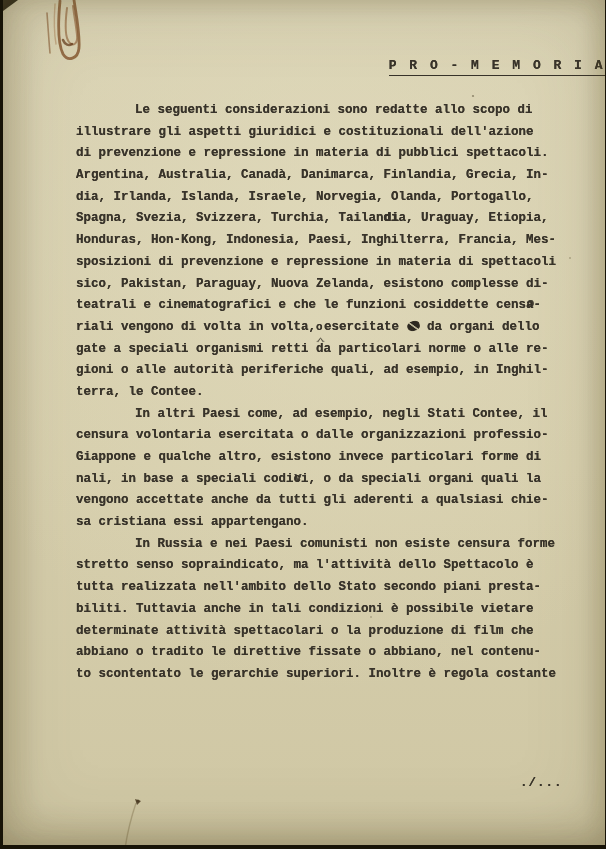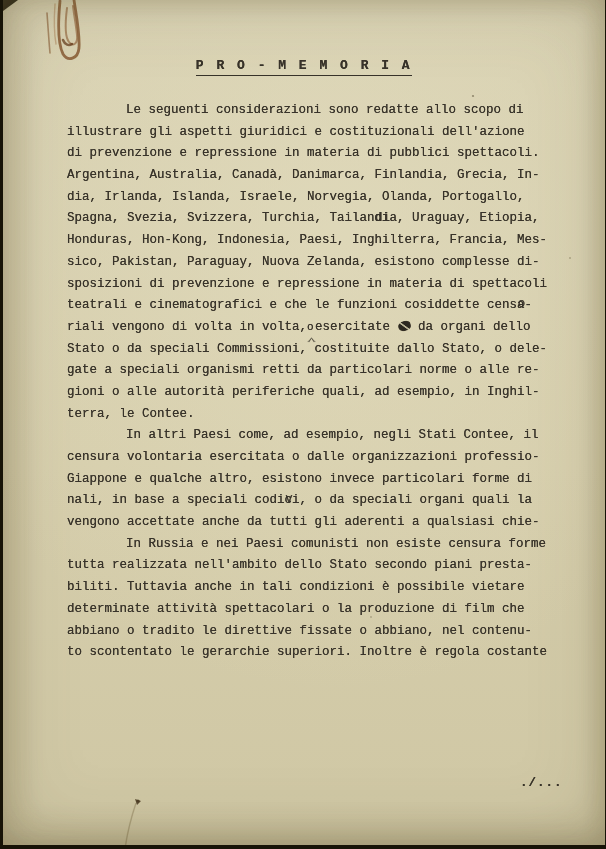--- a/index.html
+++ b/index.html
@@ -26,32 +26,32 @@
       inset 14px 0 34px rgba(96,84,48,.14),
       inset -8px 0 20px rgba(96,84,48,.10);
   }
   .corner-tl{
     position:absolute;top:0;left:0;width:0;height:0;
     border-top:11px solid var(--edge);
     border-right:15px solid transparent;
     opacity:.9;
   }
   .title{
-    position:absolute;top:58px;left:0;right:0;text-align:center;
+    position:absolute;top:58px;left:0;right:0;text-align:right;
     font-size:13px;font-weight:bold;color:var(--ink);
     letter-spacing:2.5px;
     text-shadow:0 0 .6px rgba(45,40,30,.85);
   }
   .title .underlined{
     display:inline-block;border-bottom:1.6px solid var(--ink);
     padding-bottom:2px;
   }
   .doc-body{
-    position:absolute;top:100px;left:64px;width:500px;
-    font-size:12.5px;font-weight:normal;color:var(--ink);
+    position:absolute;top:100px;left:73px;width:500px;
+    font-size:12.5px;font-weight:bold;color:var(--ink);
     text-shadow:0 0 .55px rgba(45,40,30,.85);
   }
   .line{line-height:21.7px;height:21.7px;white-space:pre;}
   .line.indent{padding-left:59px;}
   
   .ot{position:relative;display:inline-block;}
   .ot .over{position:absolute;left:.6px;top:-1.2px;opacity:.92;}
   
   .ins{position:relative;display:inline-block;width:8px;height:1em;vertical-align:bottom;}
   .ins .up{position:absolute;left:0;top:-9px;font-size:11px;}
@@ -117,34 +117,35 @@
   </div>
 
   <div class="doc-body" id="doc-body">
       <div class="line indent">Le seguenti considerazioni sono redatte allo scopo di</div>
       <div class="line">illustrare gli aspetti giuridici e costituzionali dell'azione</div>
       <div class="line">di prevenzione e repressione in materia di pubblici spettacoli.</div>
       <div class="line">Argentina, Australia, Canadà, Danimarca, Finlandia, Grecia, In-</div>
       <div class="line">dia, Irlanda, Islanda, Israele, Norvegia, Olanda, Portogallo,</div>
       <div class="line">Spagna, Svezia, Svizzera, Turchia, Tailan<span class="th">di</span>a, Uraguay, Etiopia,</div>
       <div class="line">Honduras, Hon-Kong, Indonesia, Paesi, Inghilterra, Francia, Mes-</div>
+      <div class="line">sposizioni di prevenzione e repressione in materia di spettacoli</div>
       <div class="line">sico, Pakistan, Paraguay, Nuova Zelanda, esistono complesse di-</div>
-      <div class="line">sposizioni di prevenzione e repressione in materia di spettacoli</div>
       <div class="line">teatrali e cinematografici e che le funzioni cosiddette cens<span class="ot"><span class="base">a</span><span class="over">o</span></span>-</div>
       <div class="line">riali vengono di volta in volta,<span class="ins"><span class="up">o</span></span>esercitate <span class="blot"></span> da organi dello</div>
-      <div class="line">Stato o da speciali Commissioni, costituite dallo Stato, o dele-</div>
       <div class="line">gate a speciali organismi retti da particolari norme o alle re-</div>
       <div class="line">gioni o alle autorità periferiche quali, ad esempio, in Inghil-</div>
       <div class="line">terra, le Contee.</div>
       <div class="line indent">In altri Paesi come, ad esempio, negli Stati Contee, il</div>
       <div class="line">censura volontaria esercitata o dalle organizzazioni professio-</div>
       <div class="line">Giappone e qualche altro, esistono invece particolari forme di</div>
       <div class="line">nali, in base a speciali codi<span class="ot"><span class="base">c</span><span class="over">v</span></span>i, o da speciali organi quali la</div>
       <div class="line">vengono accettate anche da tutti gli aderenti a qualsiasi chie-</div>
+      <div class="line">sa cristiana essi appartengano.</div>
       <div class="line indent">In Russia e nei Paesi comunisti non esiste censura forme</div>
+      <div class="line">stretto senso sopraindicato, ma l'attività dello Spettacolo è</div>
       <div class="line">tutta realizzata nell'ambito dello Stato secondo piani presta-</div>
       <div class="line">biliti. Tuttavia anche in tali condizioni è possibile vietare</div>
       <div class="line">determinate attività spettacolari o la produzione di film che</div>
       <div class="line">abbiano o tradito le direttive fissate o abbiano, nel contenu-</div>
       <div class="line">to scontentato le gerarchie superiori. Inoltre è regola costante</div>
     </div>
 
   <div class="cont">./...</div>
 </div>
 

